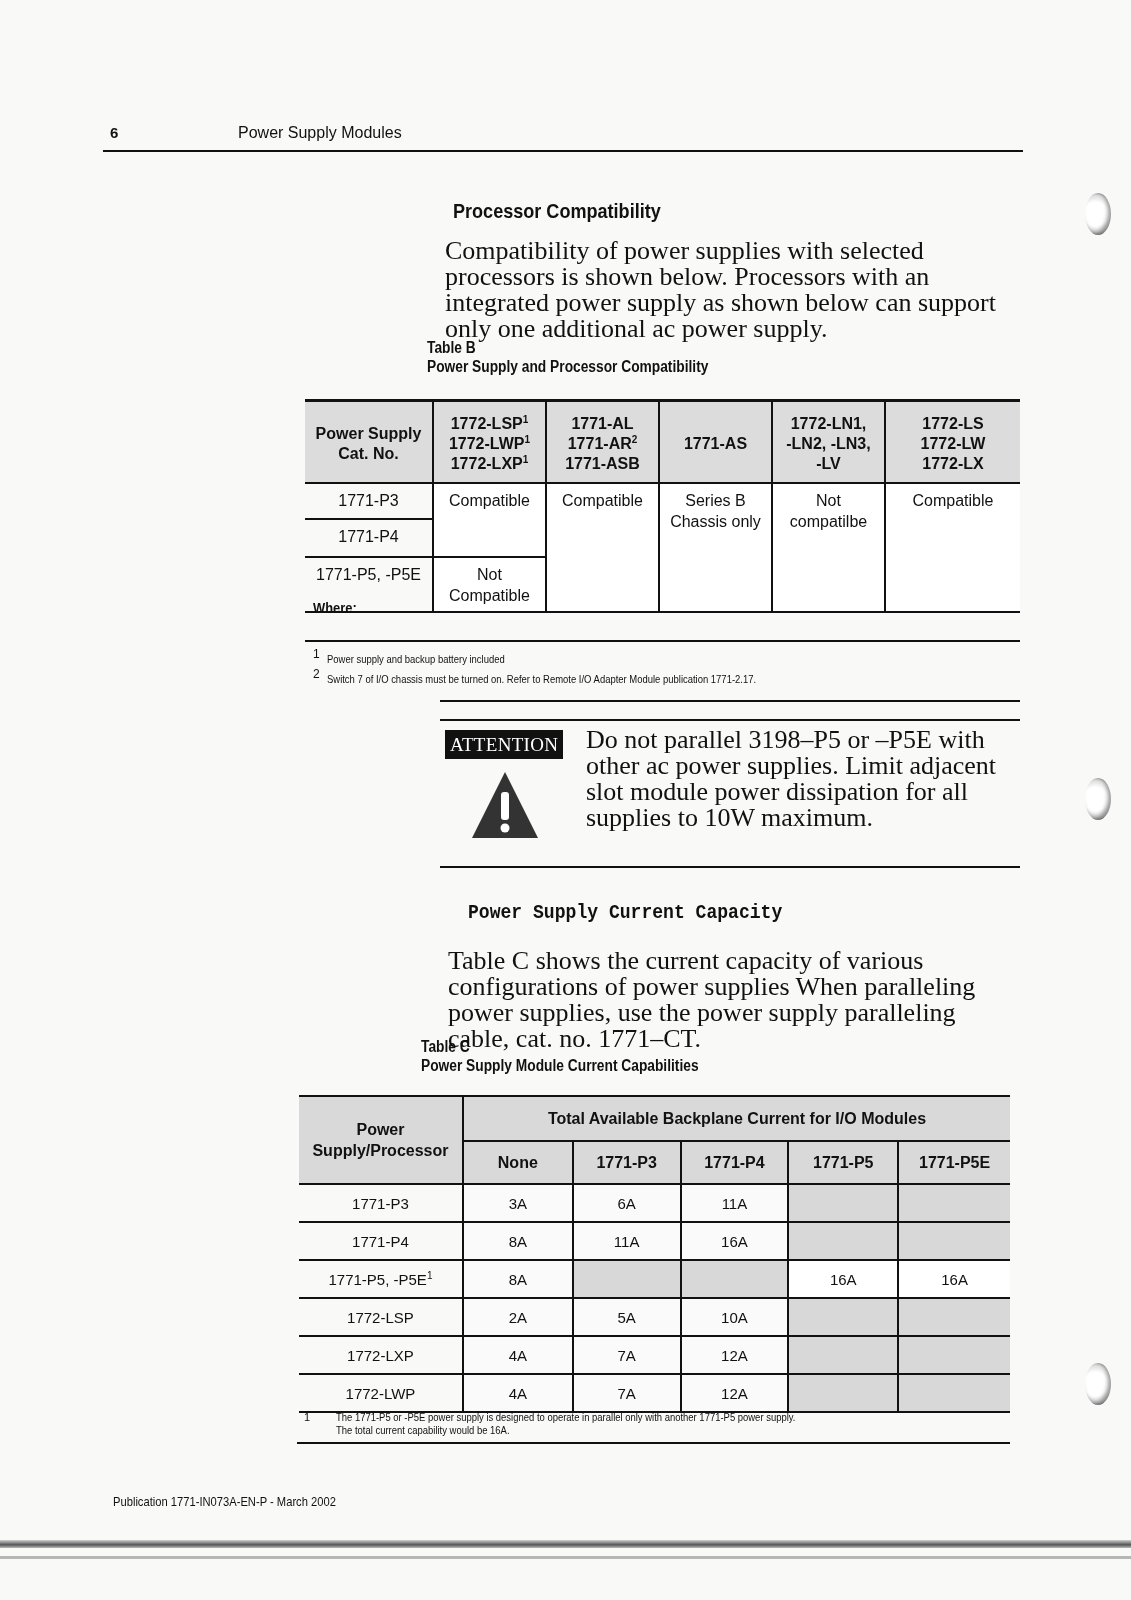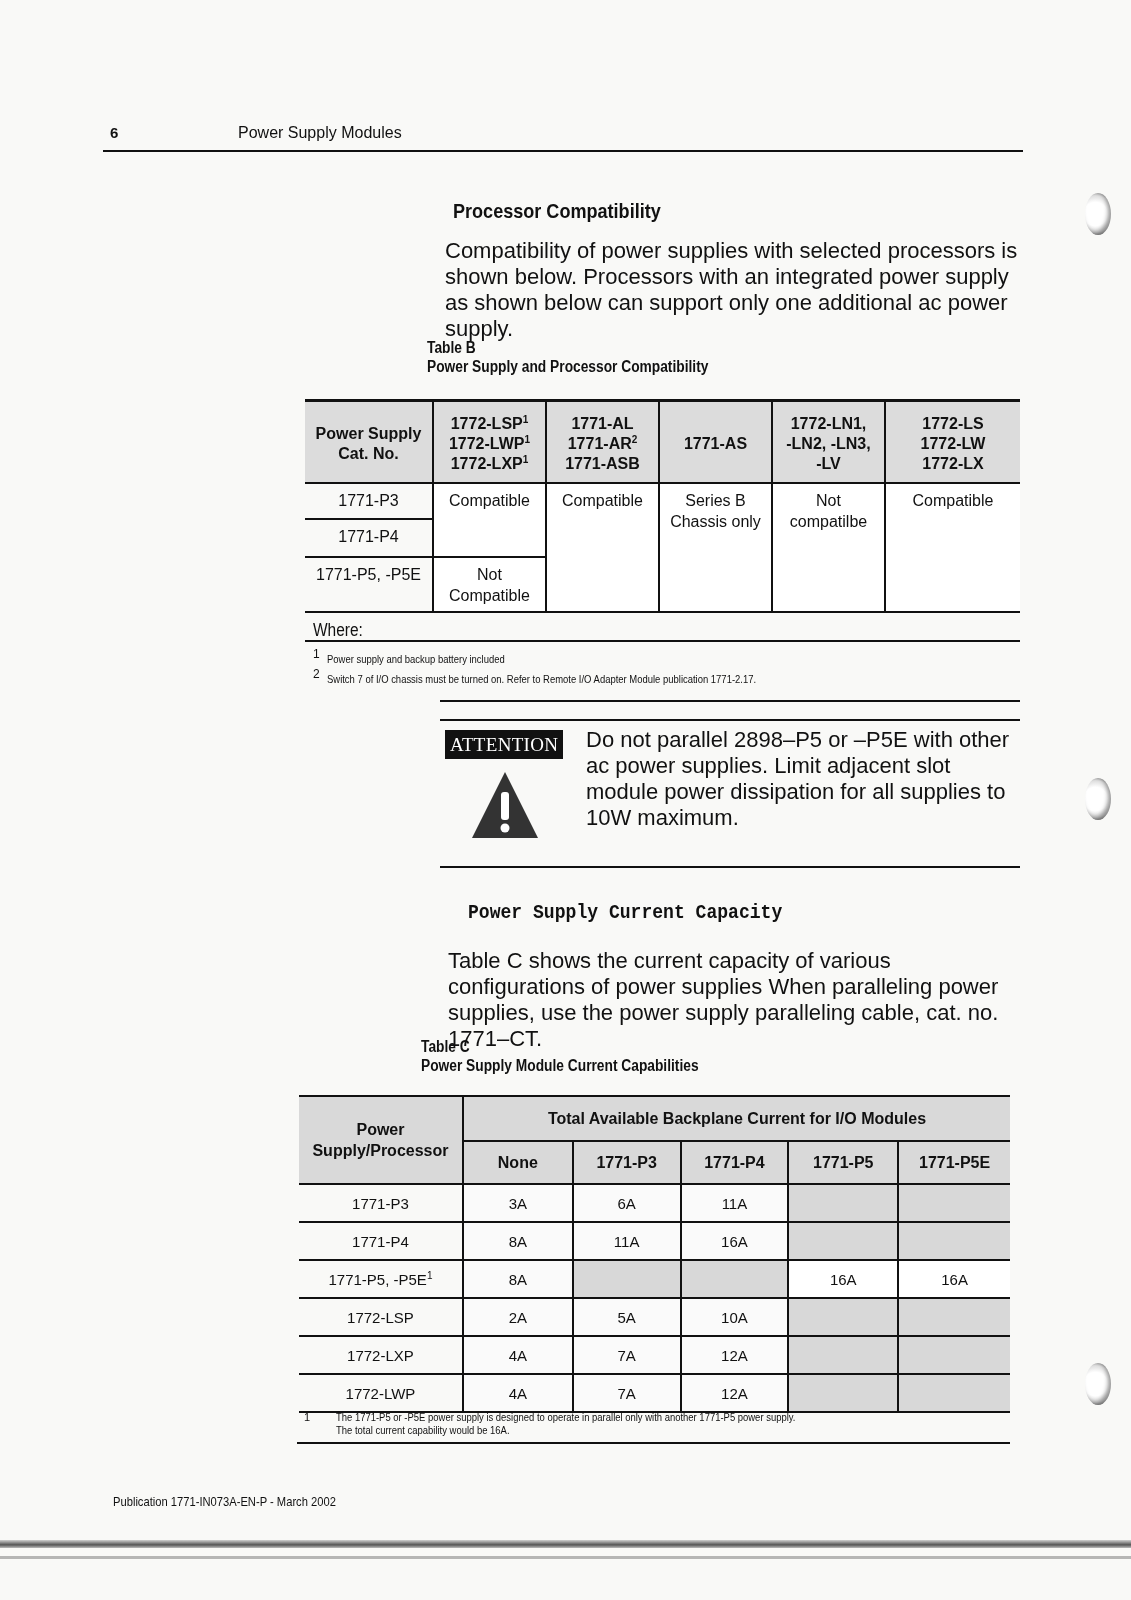--- a/index.html
+++ b/index.html
@@ -11,40 +11,40 @@
   .abs { position: absolute; }
   .cond { transform: scaleX(0.86); transform-origin: left top; display: inline-block; white-space: nowrap; }
 
   
   #page-num { left: 110px; top: 124px; font-size: 15px; font-weight: bold; }
   #running-head { left: 238px; top: 124px; font-size: 16px; }
   #head-rule { left: 103px; top: 150px; width: 920px; height: 2px; background: #111; }
 
   h2.sec { margin: 8px; font-size: 21px; font-weight: bold; }
   #sec1-title { left: 445px; top: 191px; }
-  .body-text { font-family: Liberation Sans, sans-serif; font-size: 22px; line-height: 26px; }
+  .body-text { font-family: Liberation Serif, serif; font-size: 26px; line-height: 26px; }
   #sec1-body { left: 445px; top: 238px; width: 580px; }
 
   .tcap { font-size: 16px; font-weight: bold; line-height: 19px; }
   #tableB-cap { left: 427px; top: 338px; }
 
   
   #tableB { left: 305px; top: 399px; width: 715px; border-collapse: collapse; font-size: 16px; }
   #tableB th, #tableB td { text-align: center; vertical-align: top; padding: 0; }
   #tableB th { background: #dcdcdc; font-weight: bold; line-height: 20px; padding-top: 4px; height: 76px; vertical-align: middle; border-left: 2px solid #111; }
   #tableB th:first-child { border-left: none; }
   #tableB thead tr { border-top: 3px solid #111; border-bottom: 2px solid #111; }
   #tableB td { border-left: 2px solid #111; line-height: 21px; padding-top: 6px; background: #fff; }
   #tableB td.rowhead { border-left: none; background: transparent; }
   #tableB tr.r1 td.rowhead, #tableB tr.r2 td.rowhead { border-bottom: 2px solid #111; }
   #tableB tbody { border-bottom: 2px solid #111; }
   #tableB td.np5 { border-top: 2px solid #111; }
   sup { font-size: 10px; vertical-align: super; line-height: 0; }
 
-  #where-label { left: 313px; top: 620px; font-size: 18px; font-weight: normal; }
+  #where-label { left: 313px; top: 599px; font-size: 15px; font-weight: bold; }
   #where-rule { left: 305px; top: 640px; width: 715px; height: 2px; background: #111; }
   .fn { font-size: 11px; }
   .fn .num { font-size: 12px; position: absolute; left: 0; top: -6px; }
   #fnB1 { left: 313px; top: 653px; }
   #fnB2 { left: 313px; top: 673px; }
   .fn .txt { margin-left: 14px; }
   #fnB-rule { left: 440px; top: 700px; width: 580px; height: 2px; background: #111; }
 
   
   #att-rule-top { left: 440px; top: 719px; width: 580px; height: 2px; background: #111; }
@@ -163,21 +163,21 @@
 </div>
 <div class="abs" id="fnB-rule"></div>
 
 <div class="abs" id="att-rule-top"></div>
 <div class="abs" id="att-badge">ATTENTION</div>
 <svg class="abs" id="att-icon" viewBox="0 0 70 70">
   <polygon points="35,2 68,68 2,68" fill="#333"></polygon>
   <rect x="31" y="22" width="8" height="28" rx="3" fill="#fff"></rect>
   <circle cx="35" cy="58" r="4.5" fill="#fff"></circle>
 </svg>
-<p class="abs body-text" id="att-text" style="margin:0">Do not parallel 2898–P5 or –P5E with other ac power supplies. Limit adjacent slot module power dissipation for all supplies to 10W maximum.</p>
+<p class="abs body-text" id="att-text" style="margin:0">Do not parallel 3198–P5 or –P5E with other ac power supplies. Limit adjacent slot module power dissipation for all supplies to 10W maximum.</p>
 <div class="abs" id="att-rule-bottom"></div>
 
 <h2 class="abs sec" id="sec2-title"><span class="cond">Power Supply Current Capacity</span></h2>
 <p class="abs body-text" id="sec2-body" style="margin:8px">Table C shows the current capacity of various configurations of power supplies When paralleling power supplies, use the power supply paralleling cable, cat. no. 1771–CT.</p>
 
 <div class="abs tcap" id="tableC-cap">
   <div class="cond">Table C</div><br>
   <div class="cond">Power Supply Module Current Capabilities</div>
 </div>
 

